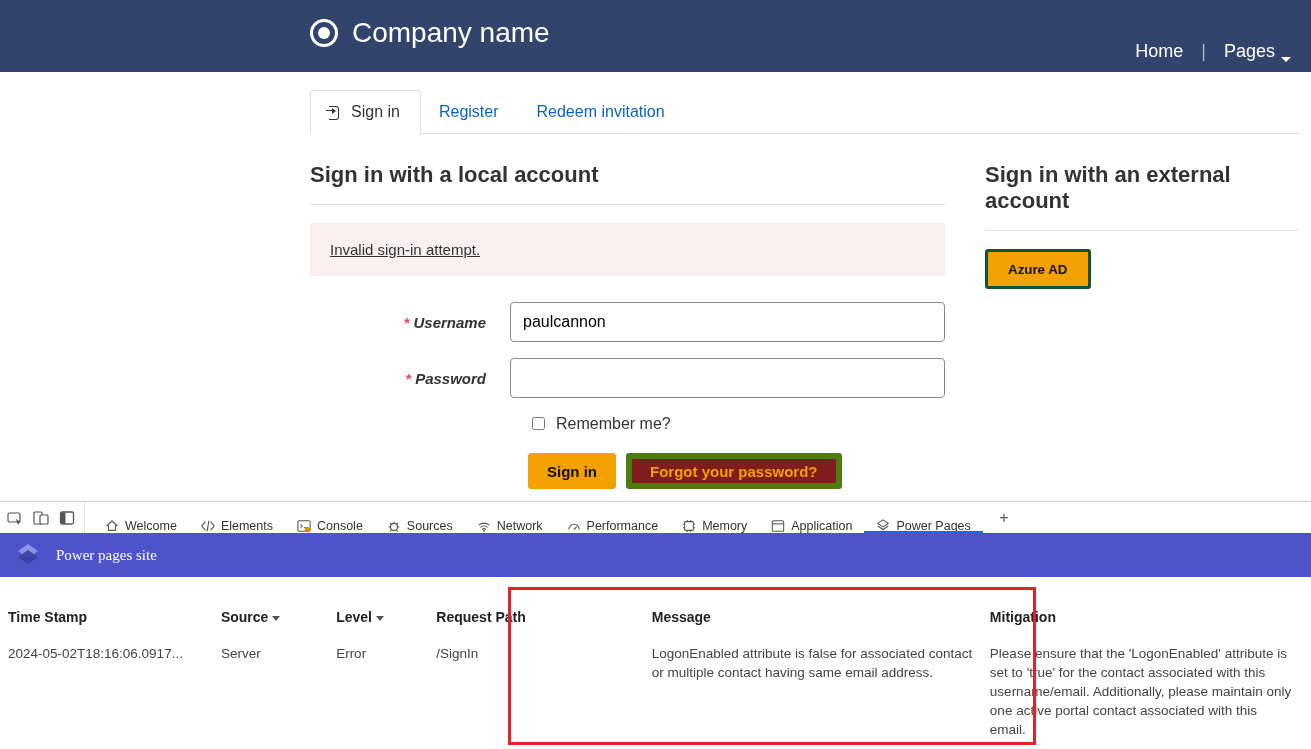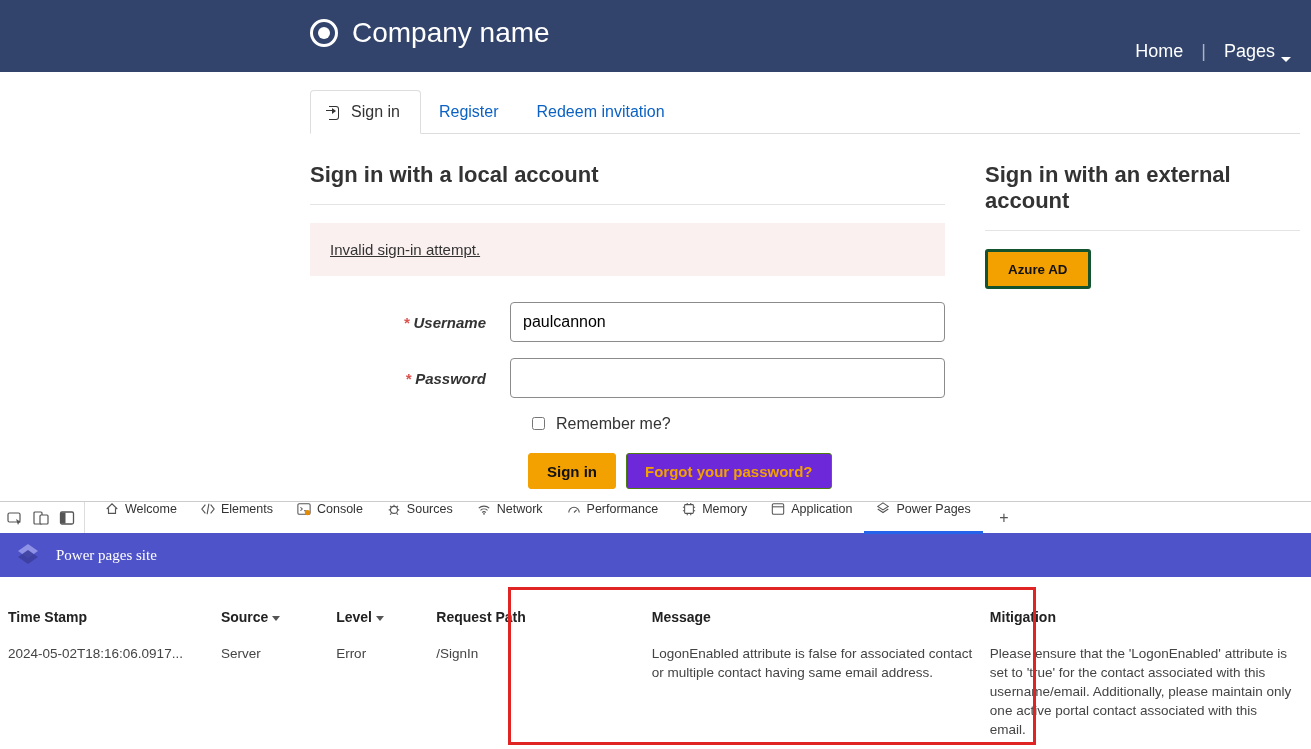--- a/index.html
+++ b/index.html
@@ -172,22 +172,22 @@
     cursor:pointer;
     display:flex;
     align-items:center;
   }
   .btn-primary {
     background:#f2a100;
     border:1px solid #f2a100;
     color:#111;
   }
   .btn-link {
-    background:#6d28d9;
-    border:1px solid #4d7c0f;
+    background:#7f1d1d;
+    border:6px solid #4d7c0f;
     color:#f2a100;
   }
   .btn-azure {
     background:#f2a100;
     border:3px solid #14532d;
     color:#111;
     height:40px;
     padding:0 20px;
     font-weight:600;
     border-radius:3px;
@@ -213,21 +213,21 @@
   }
   .dt-iconbox {
     width:18px; height:18px; display:flex; align-items:center; justify-content:center;
     color:#555;
   }
   .dt-tabs {
     display:flex; align-items:center; height:100%;
     margin-left:8px;
   }
   .dt-tab {
-    display:flex; align-items:flex-start; gap:6px;
+    display:flex; align-items:flex-end; gap:6px;
     padding:0 12px;
     height:100%;
     cursor:pointer;
     position:relative;
   }
   .dt-tab.active::after {
     content:""; position:absolute; left:0; right:0; bottom:-1px;
     height:3px; background:#2563eb;
   }
   .dt-plus {

